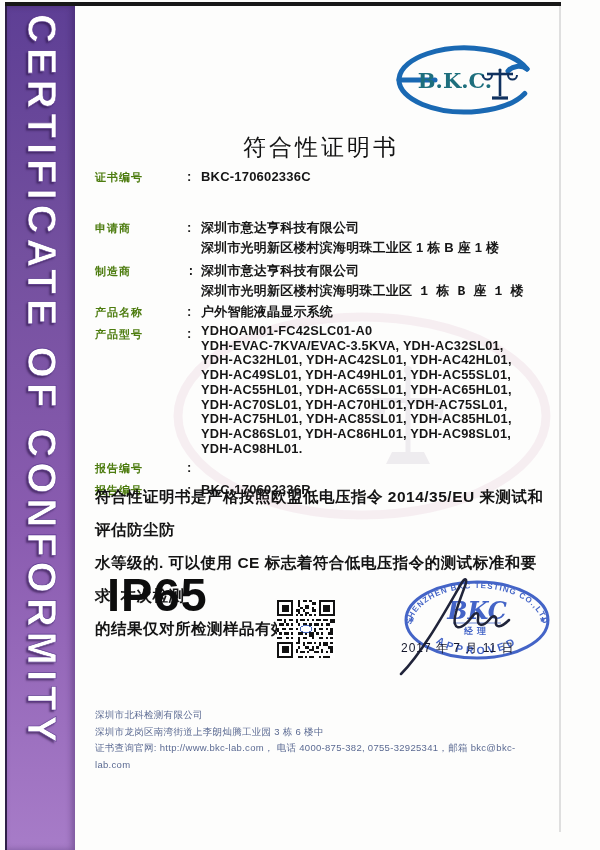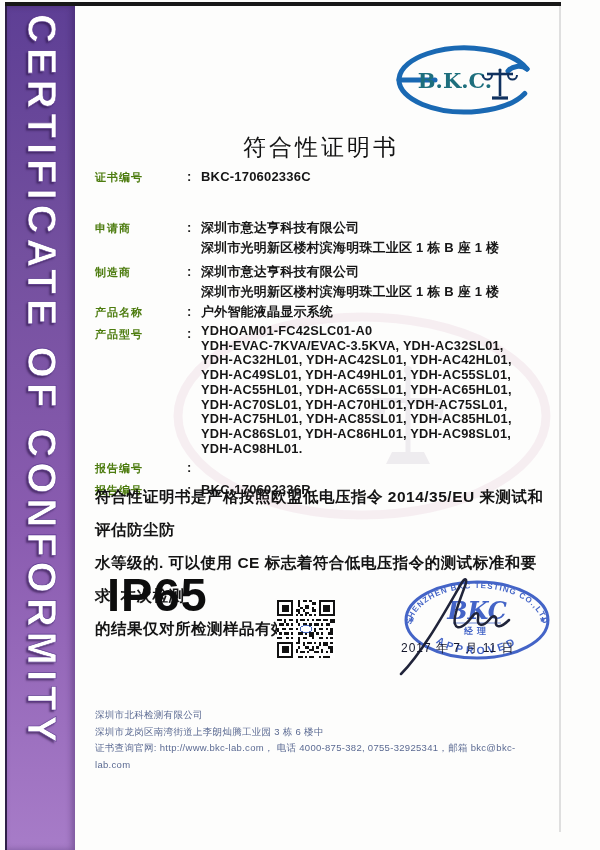--- a/index.html
+++ b/index.html
@@ -46,21 +46,21 @@
     text-align:center; font-size:23px; font-weight:normal; color:#141414;
     letter-spacing:3px;
   }
 
   .fields { position:absolute; top:167px; left:0; width:100%; }
   .frow { display:grid; grid-template-columns:92px 14px 1fr; align-items:start; }
   .flabel { font-size:11px; font-weight:bold; color:#4d7c0f; line-height:20px; letter-spacing:1px; }
   .fcolon { font-size:13px; font-weight:bold; color:#1d1d1d; line-height:20px; }
   .fvalue { font-size:13px; font-weight:bold; color:#161616; line-height:20px; white-space:pre-line; letter-spacing:.2px; }
   .frow.models .fvalue { font-size:12.8px; line-height:14.7px; }
-  .mt13{margin-top:31px;} .mt4{margin-top:4px;} .mt2{margin-top:2px;} .mt0{margin-top:0;}
+  .mt13{margin-top:31px;} .mt4{margin-top:4px;font-family:Liberation Mono, monospace;} .mt2{margin-top:2px;} .mt0{margin-top:0;}
 
   .statement {
     position:absolute; top:480px; left:0; width:456px;
     font-size:15.5px; font-weight:700; color:#141414;
     line-height:33px; white-space:pre-line; letter-spacing:.5px;
   }
 
   .ip-rating {
     position:absolute; top:567px; left:12px;
     font-size:47px; font-weight:bold; color:#0d0d0d; letter-spacing:1px;

